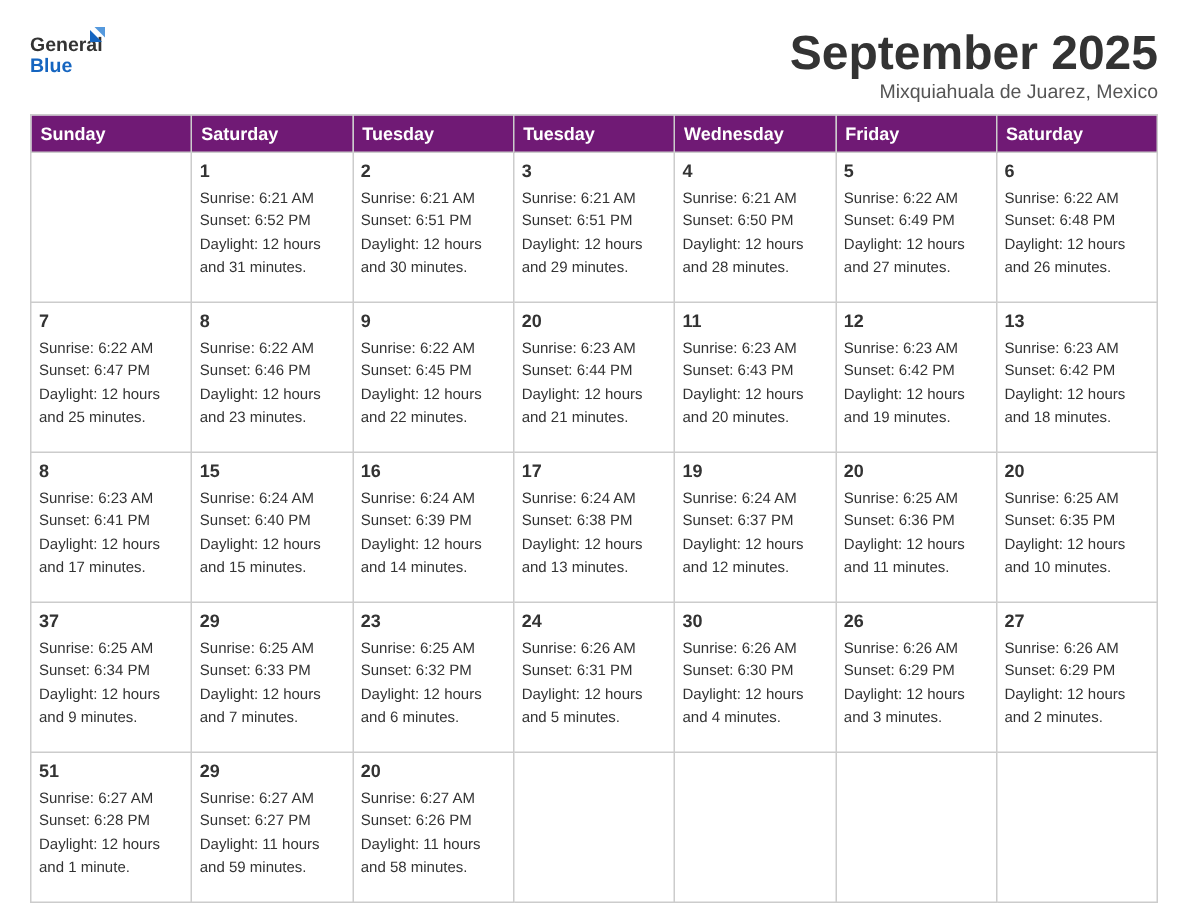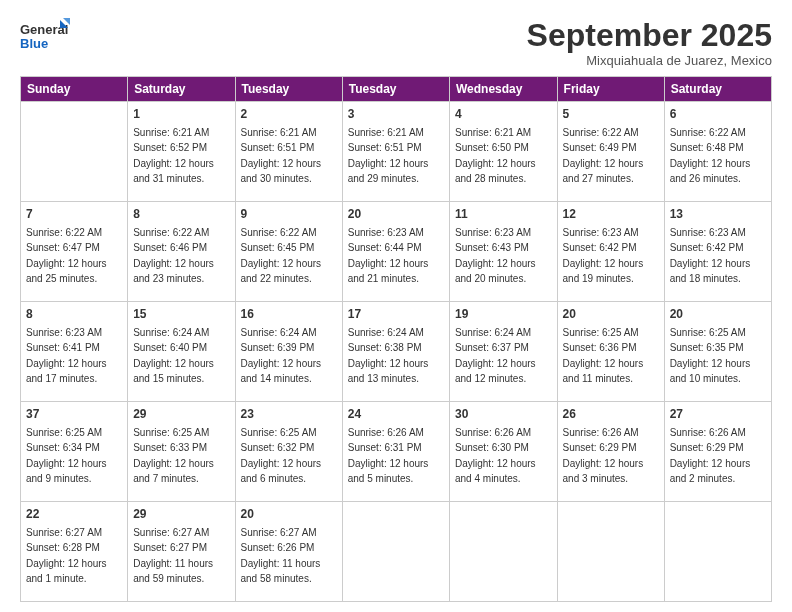--- a/index.html
+++ b/index.html
@@ -228,21 +228,21 @@
           <td><span class="day-num">26</span><span class="day-info" style="white-space: pre-line;">Sunrise: 6:26 AM
 Sunset: 6:29 PM
 Daylight: 12 hours
 and 3 minutes.</span></td>
           <td><span class="day-num">27</span><span class="day-info" style="white-space: pre-line;">Sunrise: 6:26 AM
 Sunset: 6:29 PM
 Daylight: 12 hours
 and 2 minutes.</span></td>
         </tr>
         <tr>
-          <td><span class="day-num">22</span><span class="day-info" style="white-space: pre-line;">Sunrise: 6:27 AM
+          <td><span class="day-num">51</span><span class="day-info" style="white-space: pre-line;">Sunrise: 6:27 AM
 Sunset: 6:28 PM
 Daylight: 12 hours
 and 1 minute.</span></td>
           <td><span class="day-num">29</span><span class="day-info" style="white-space: pre-line;">Sunrise: 6:27 AM
 Sunset: 6:27 PM
 Daylight: 11 hours
 and 59 minutes.</span></td>
           <td><span class="day-num">20</span><span class="day-info" style="white-space: pre-line;">Sunrise: 6:27 AM
 Sunset: 6:26 PM
 Daylight: 11 hours

